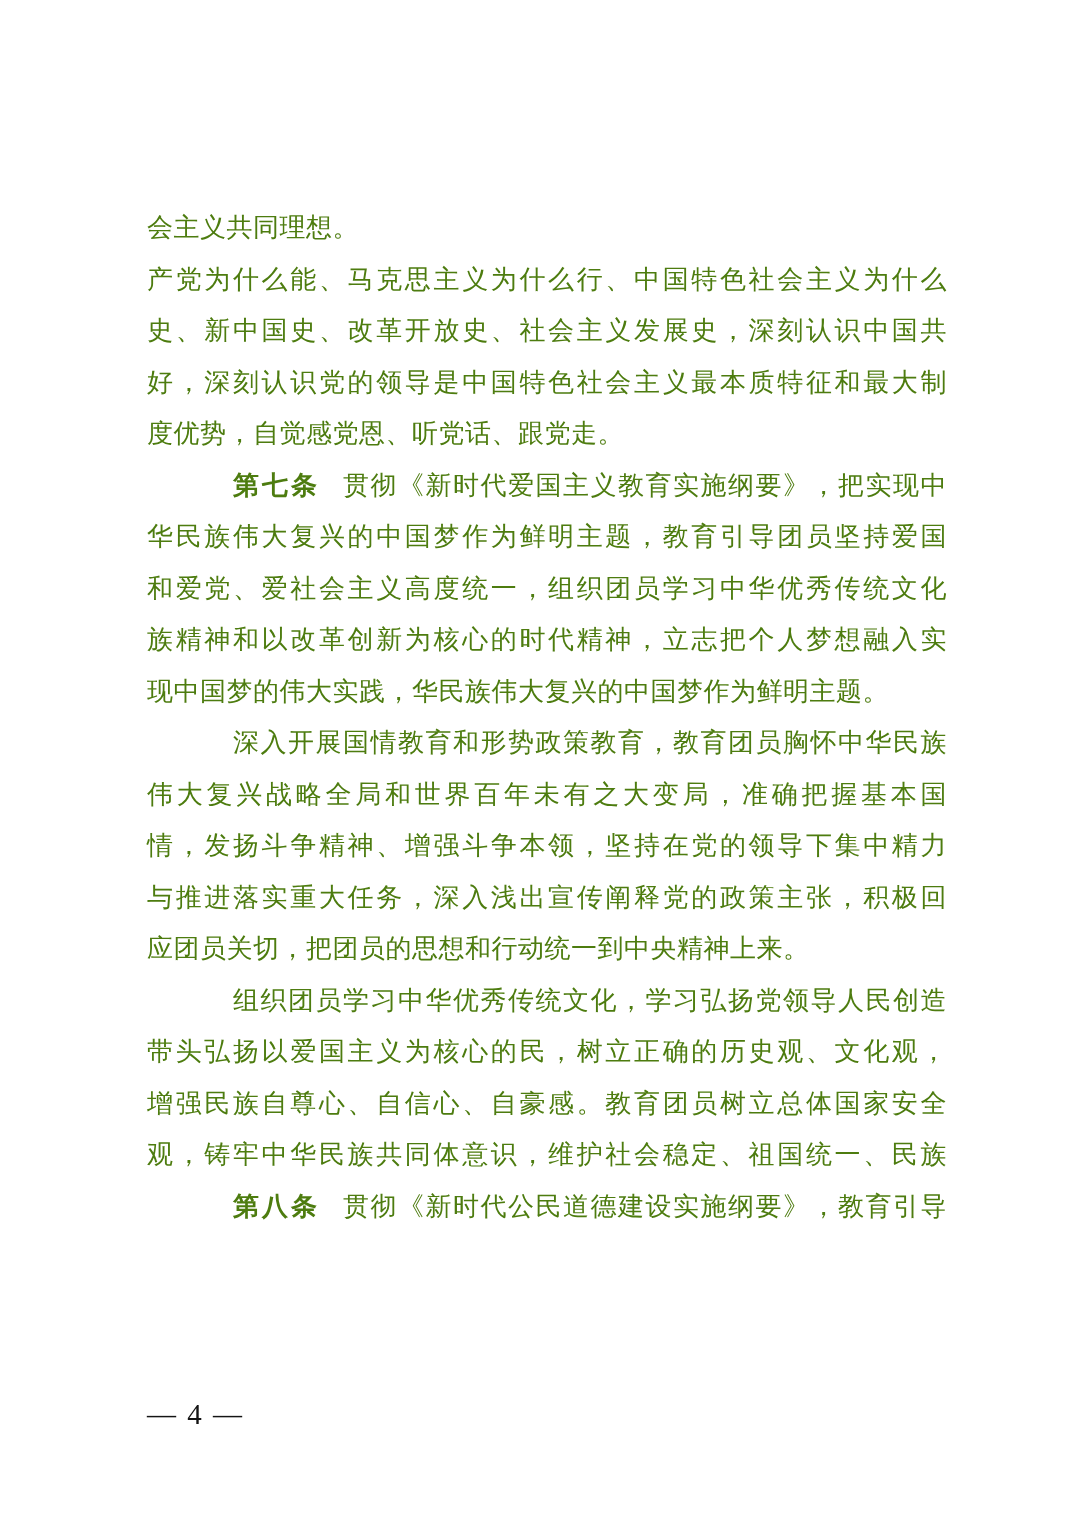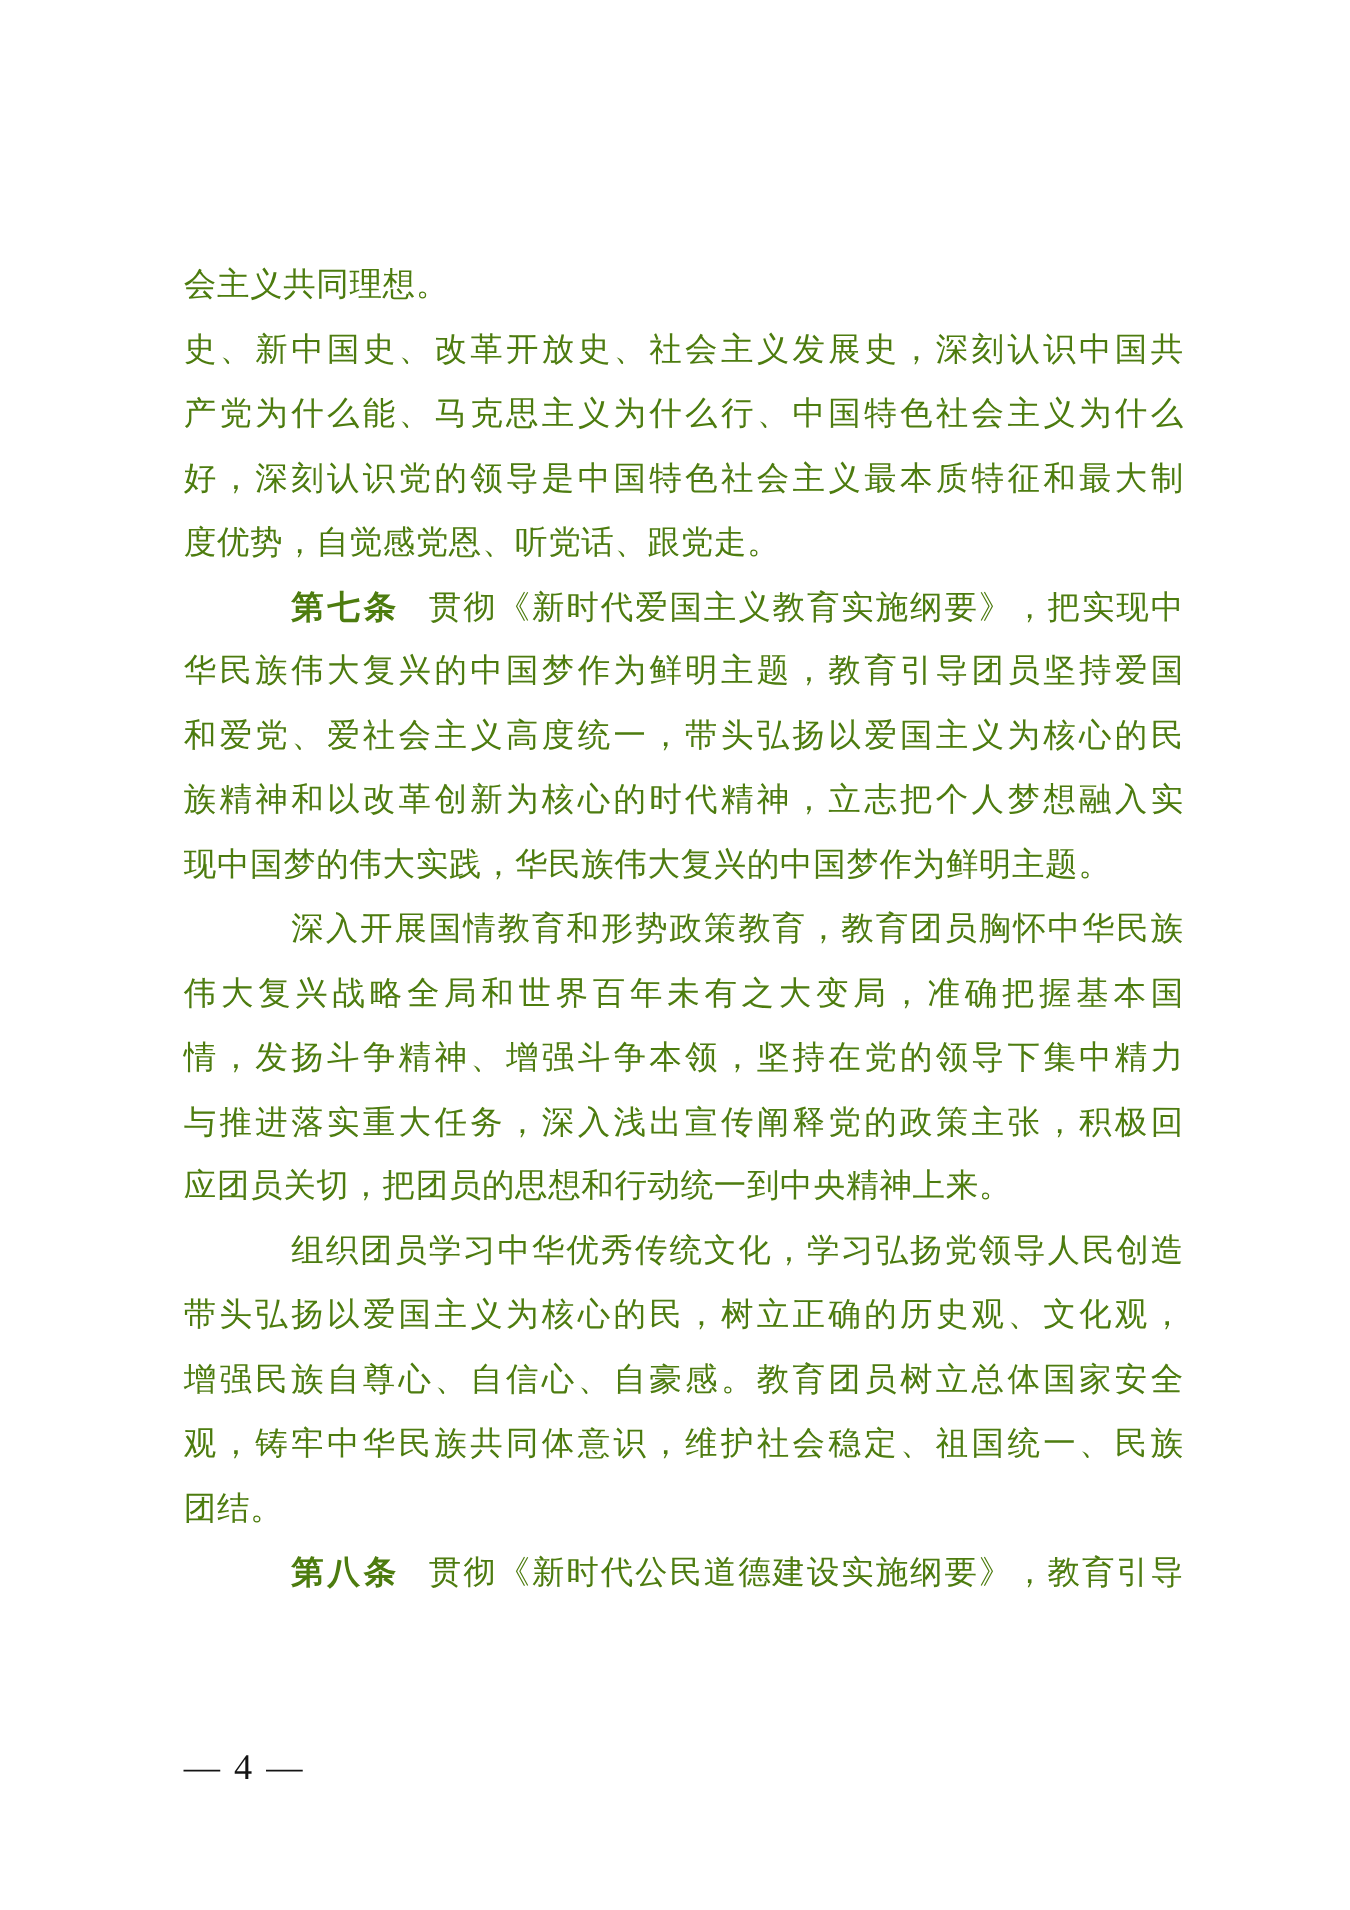--- a/index.html
+++ b/index.html
@@ -66,37 +66,36 @@
   }
 </style>
 </head>
 <body>
 
 <div class="page">
 
   <div class="text-block">
 
   <div class="line"><span>会主义共同理想。</span></div>
+      <div class="line justify"><span>产党为什么能、马克思主义为什么行、中国特色社会主义为什么</span></div>
       <div class="line justify"><span>史、新中国史、改革开放史、社会主义发展史，深刻认识中国共</span></div>
-      <div class="line justify"><span>产党为什么能、马克思主义为什么行、中国特色社会主义为什么</span></div>
       <div class="line justify"><span>好，深刻认识党的领导是中国特色社会主义最本质特征和最大制</span></div>
       <div class="line"><span>度优势，自觉感党恩、听党话、跟党走。</span></div>
       <div class="line indent justify"><span class="article-no">第七条</span><span class="gap"></span><span>贯彻《新时代爱国主义教育实施纲要》，把实现中</span></div>
       <div class="line justify"><span>华民族伟大复兴的中国梦作为鲜明主题，教育引导团员坚持爱国</span></div>
-      <div class="line justify"><span>和爱党、爱社会主义高度统一，带头弘扬以爱国主义为核心的民</span></div>
+      <div class="line justify"><span>和爱党、爱社会主义高度统一，组织团员学习中华优秀传统文化</span></div>
       <div class="line justify"><span>族精神和以改革创新为核心的时代精神，立志把个人梦想融入实</span></div>
       <div class="line"><span>现中国梦的伟大实践，华民族伟大复兴的中国梦作为鲜明主题。</span></div>
       <div class="line indent justify"><span>深入开展国情教育和形势政策教育，教育团员胸怀中华民族</span></div>
       <div class="line justify"><span>伟大复兴战略全局和世界百年未有之大变局，准确把握基本国</span></div>
       <div class="line justify"><span>情，发扬斗争精神、增强斗争本领，坚持在党的领导下集中精力</span></div>
       <div class="line justify"><span>与推进落实重大任务，深入浅出宣传阐释党的政策主张，积极回</span></div>
       <div class="line"><span>应团员关切，把团员的思想和行动统一到中央精神上来。</span></div>
       <div class="line indent justify"><span>组织团员学习中华优秀传统文化，学习弘扬党领导人民创造</span></div>
       <div class="line justify"><span>带头弘扬以爱国主义为核心的民，树立正确的历史观、文化观，</span></div>
       <div class="line justify"><span>增强民族自尊心、自信心、自豪感。教育团员树立总体国家安全</span></div>
       <div class="line justify"><span>观，铸牢中华民族共同体意识，维护社会稳定、祖国统一、民族</span></div>
-      <div class="line"><span>团结。</span></div>
       <div class="line indent justify"><span class="article-no">第八条</span><span class="gap"></span><span>贯彻《新时代公民道德建设实施纲要》，教育引导</span></div>
     </div>
 
   <div class="footer">— 4 —</div>
 
 </div>
 
 </body></html>

